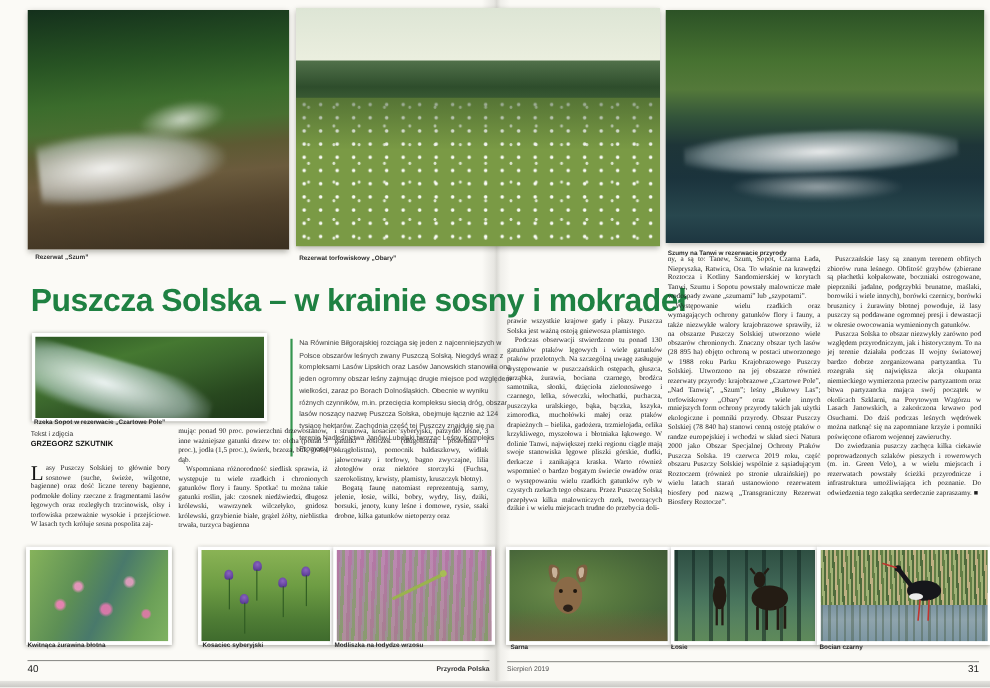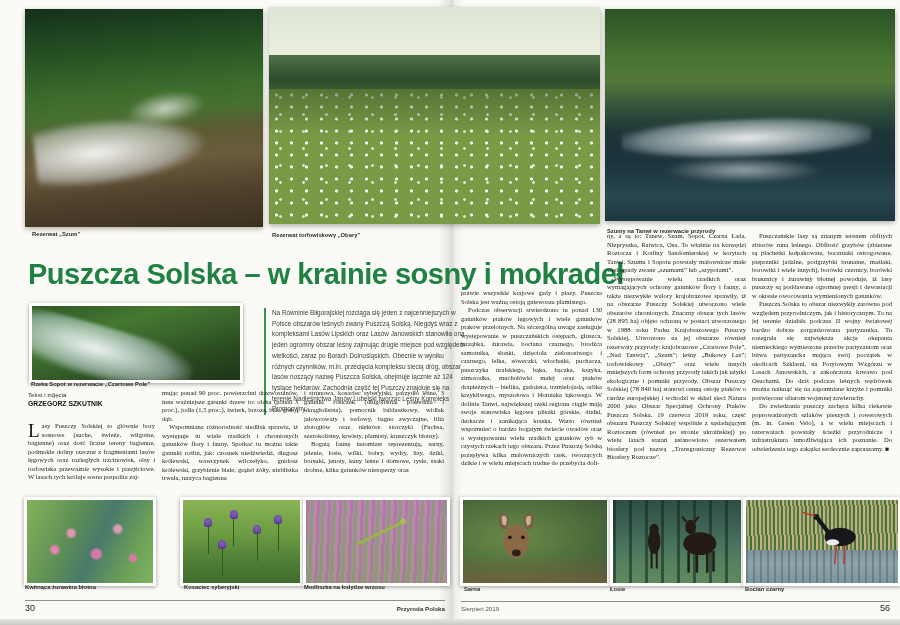--- a/index.html
+++ b/index.html
@@ -238,20 +238,20 @@
       <path d="M28,7 L15,3" stroke="#c03530" stroke-width="1.6" stroke-linecap="round"></path>
       <ellipse cx="56" cy="30" rx="17" ry="10" fill="#16161b"></ellipse>
       <ellipse cx="48" cy="36" rx="7" ry="3.4" fill="#ececec"></ellipse>
       <path d="M52,39 L50,60 M61,39 L60,60" stroke="#c03530" stroke-width="1.6"></path>
     </svg>
   </div>
 </figure>
 <div class="cap" style="left:745px;top:586px">Bocian czarny</div>
 
 <div class="rule" style="left:25px;top:600px;width:420px"></div>
-<div class="pageno" style="left:25px;top:604px">30</div>
+<div class="pageno" style="left:25px;top:604px">40</div>
 <div class="brand" style="left:25px;top:606px;width:420px">Przyroda Polska</div>
 
 <div class="rule" style="left:461px;top:601px;width:429px"></div>
 <div class="issue" style="left:461px;top:606px">Sierpień 2019</div>
-<div class="pageno" style="left:461px;top:604px;width:429px;text-align:right">56</div>
+<div class="pageno" style="left:461px;top:604px;width:429px;text-align:right">31</div>
 
 <div class="scan-bottom"></div>
 
 </body></html>

